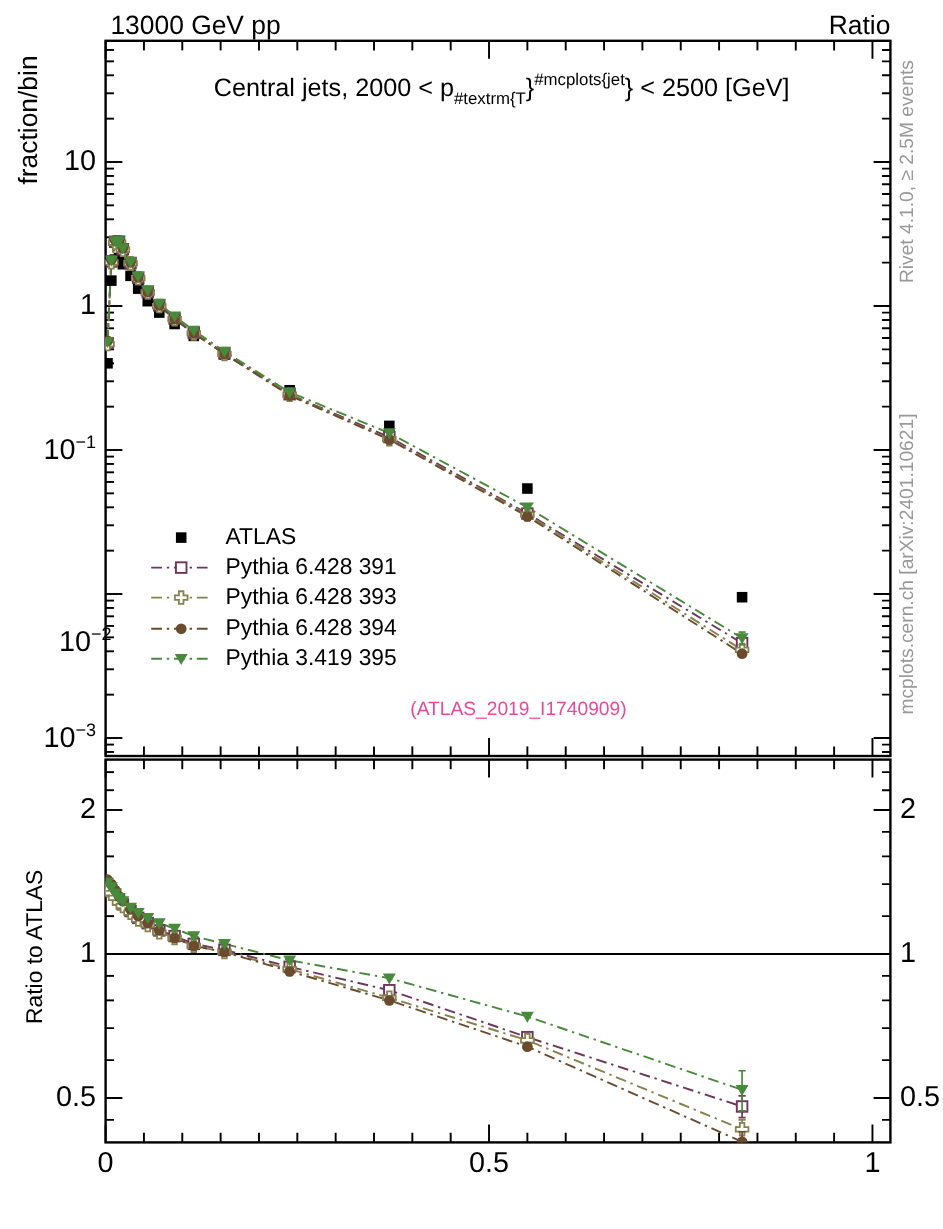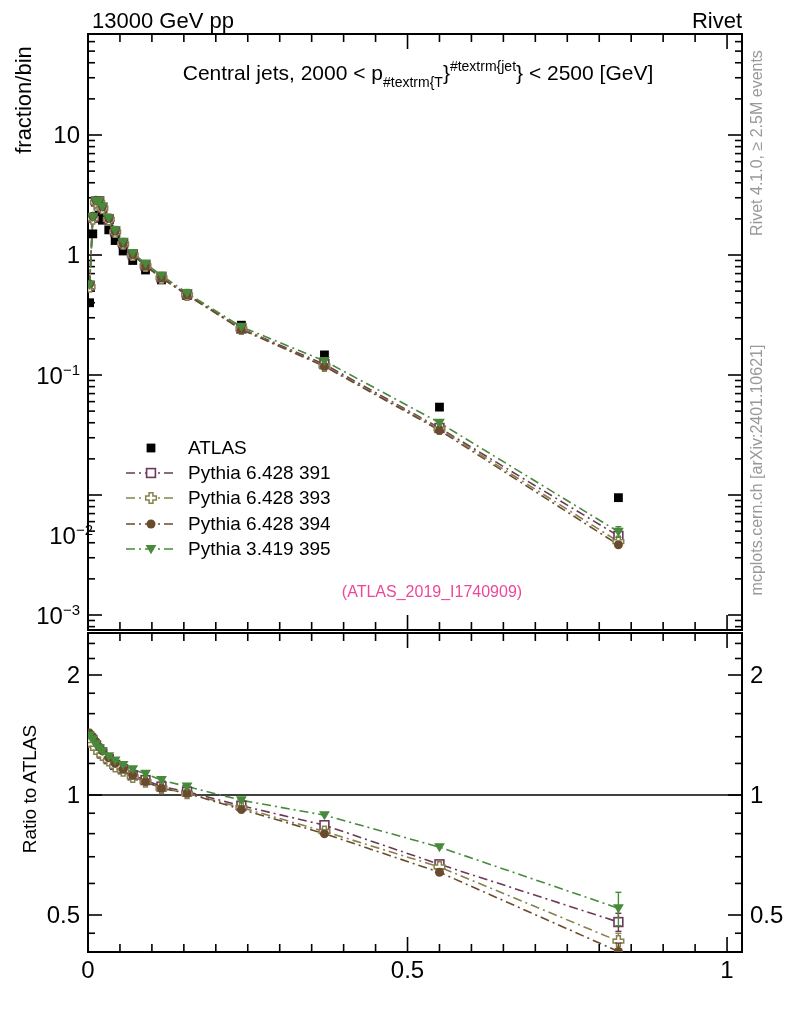--- a/index.html
+++ b/index.html
@@ -459,23 +459,23 @@
         <line x1="126" y1="498" x2="177" y2="498" stroke="#85824d" stroke-width="1.6" stroke-dasharray="9 4 2 4"></line>
         <path d="M 149.1 492.7 L 152.9 492.7 L 152.9 496.1 L 156.3 496.1 L 156.3 499.9 L 152.9 499.9 L 152.9 503.3 L 149.1 503.3 L 149.1 499.9 L 145.7 499.9 L 145.7 496.1 L 149.1 496.1 Z" fill="#fff" stroke="#85824d" stroke-width="1.5"></path>
         <line x1="126" y1="524" x2="177" y2="524" stroke="#6b4b2e" stroke-width="1.6" stroke-dasharray="9 4 2 4"></line>
         <circle cx="151" cy="524" r="4.5" fill="#6b4b2e"></circle>
         <line x1="126" y1="549" x2="177" y2="549" stroke="#478a3b" stroke-width="1.6" stroke-dasharray="9 4 2 4"></line>
         <path d="M 145.6 545 L 156.4 545 L 151 554.2 Z" fill="#478a3b"></path>
       </g>
     </svg>
 
   <div class="txt hdr hdr-left">13000 GeV pp</div>
-  <div class="txt hdr hdr-right">Rivet</div>
-
-  <div class="txt main-title"><span>Central jets, 2000 &lt; p</span><span class="t-sub">#textrm{T</span><span>}</span><span class="t-sup">#textrm{jet</span><span>} &lt; 2500 [GeV]</span></div>
+  <div class="txt hdr hdr-right">Ratio</div>
+
+  <div class="txt main-title"><span>Central jets, 2000 &lt; p</span><span class="t-sub">#textrm{T</span><span>}</span><span class="t-sup">#mcplots{jet</span><span>} &lt; 2500 [GeV]</span></div>
 
   <div class="txt ytitle">fraction/bin</div>
   <div class="txt ratio-ytitle">Ratio to ATLAS</div>
   <div class="txt xtitle"><span>#z</span><i>η</i></div>
 
   <div class="txt note note-top">Rivet 4.1.0, ≥ 2.5M events</div>
   <div class="txt note note-bottom">mcplots.cern.ch [arXiv:2401.10621]</div>
   <div class="txt watermark">(ATLAS_2019_I1740909)</div>
 
   <div>

